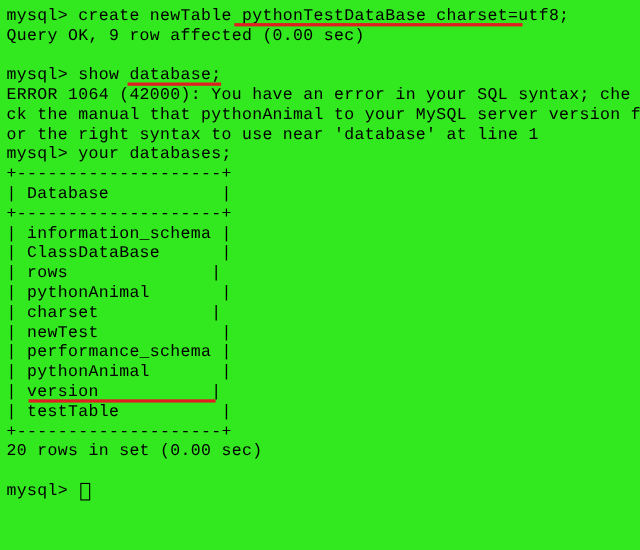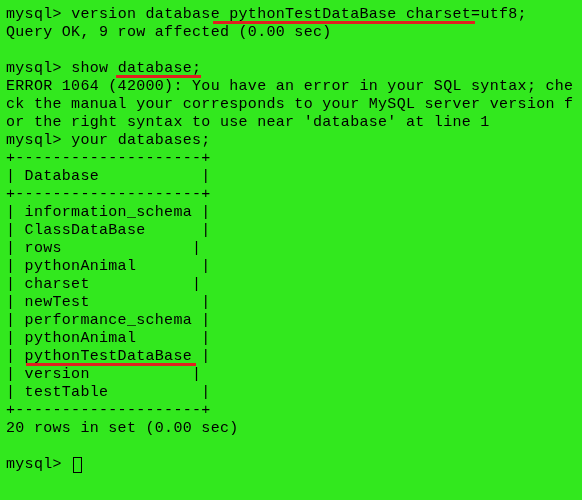--- a/index.html
+++ b/index.html
@@ -33,38 +33,38 @@
       width: 9px;
       height: 16px;
       border: 1px solid #000;
       vertical-align: text-bottom;
       margin-left: 2px;
     }
   </style>
 </head>
 <body>
 
-<div class="line"><span>mysql&gt; </span><span>version database pythonTestDataBase charset=utf8;</span><span class="underline-red" style="left:207px; width:262px; top:15px;"></span></div>
+<div class="line"><span>mysql&gt; </span><span>create newTable pythonTestDataBase charset=utf8;</span><span class="underline-red" style="left:207px; width:262px; top:15px;"></span></div>
 <div class="line">Query OK, 9 row affected (0.00 sec)</div>
 <div class="line">&nbsp;</div>
 <div class="line"><span>mysql&gt; </span><span>show database;</span><span class="underline-red" style="left:110px; width:85px; top:15px;"></span></div>
 <div class="line">ERROR 1064 (42000): You have an error in your SQL syntax; che</div>
-<div class="line">ck the manual your corresponds to your MySQL server version f</div>
+<div class="line">ck the manual that pythonAnimal to your MySQL server version f</div>
 <div class="line">or the right syntax to use near 'database' at line 1</div>
 <div class="line"><span>mysql&gt; </span><span>your databases;</span></div>
 <div class="line">+--------------------+</div>
 <div class="line">| Database           |</div>
 <div class="line">+--------------------+</div>
 <div class="line">| information_schema |</div>
 <div class="line">| ClassDataBase      |</div>
 <div class="line">| rows              |</div>
 <div class="line">| pythonAnimal       |</div>
 <div class="line">| charset           |</div>
 <div class="line">| newTest            |</div>
 <div class="line">| performance_schema |</div>
 <div class="line">| pythonAnimal       |</div>
-<div class="line"><span>| pythonTestDataBase |</span><span class="underline-red" style="left:20px; width:170px; top:15px;"></span></div>
+<div class="line"><span class="underline-red" style="left:20px; width:170px; top:15px;"></span></div>
 <div class="line">| version           |</div>
 <div class="line">| testTable          |</div>
 <div class="line">+--------------------+</div>
 <div class="line">20 rows in set (0.00 sec)</div>
 <div class="line">&nbsp;</div>
 <div class="line"><span>mysql&gt; </span><span class="cursor"></span></div>
 
 </body></html>

